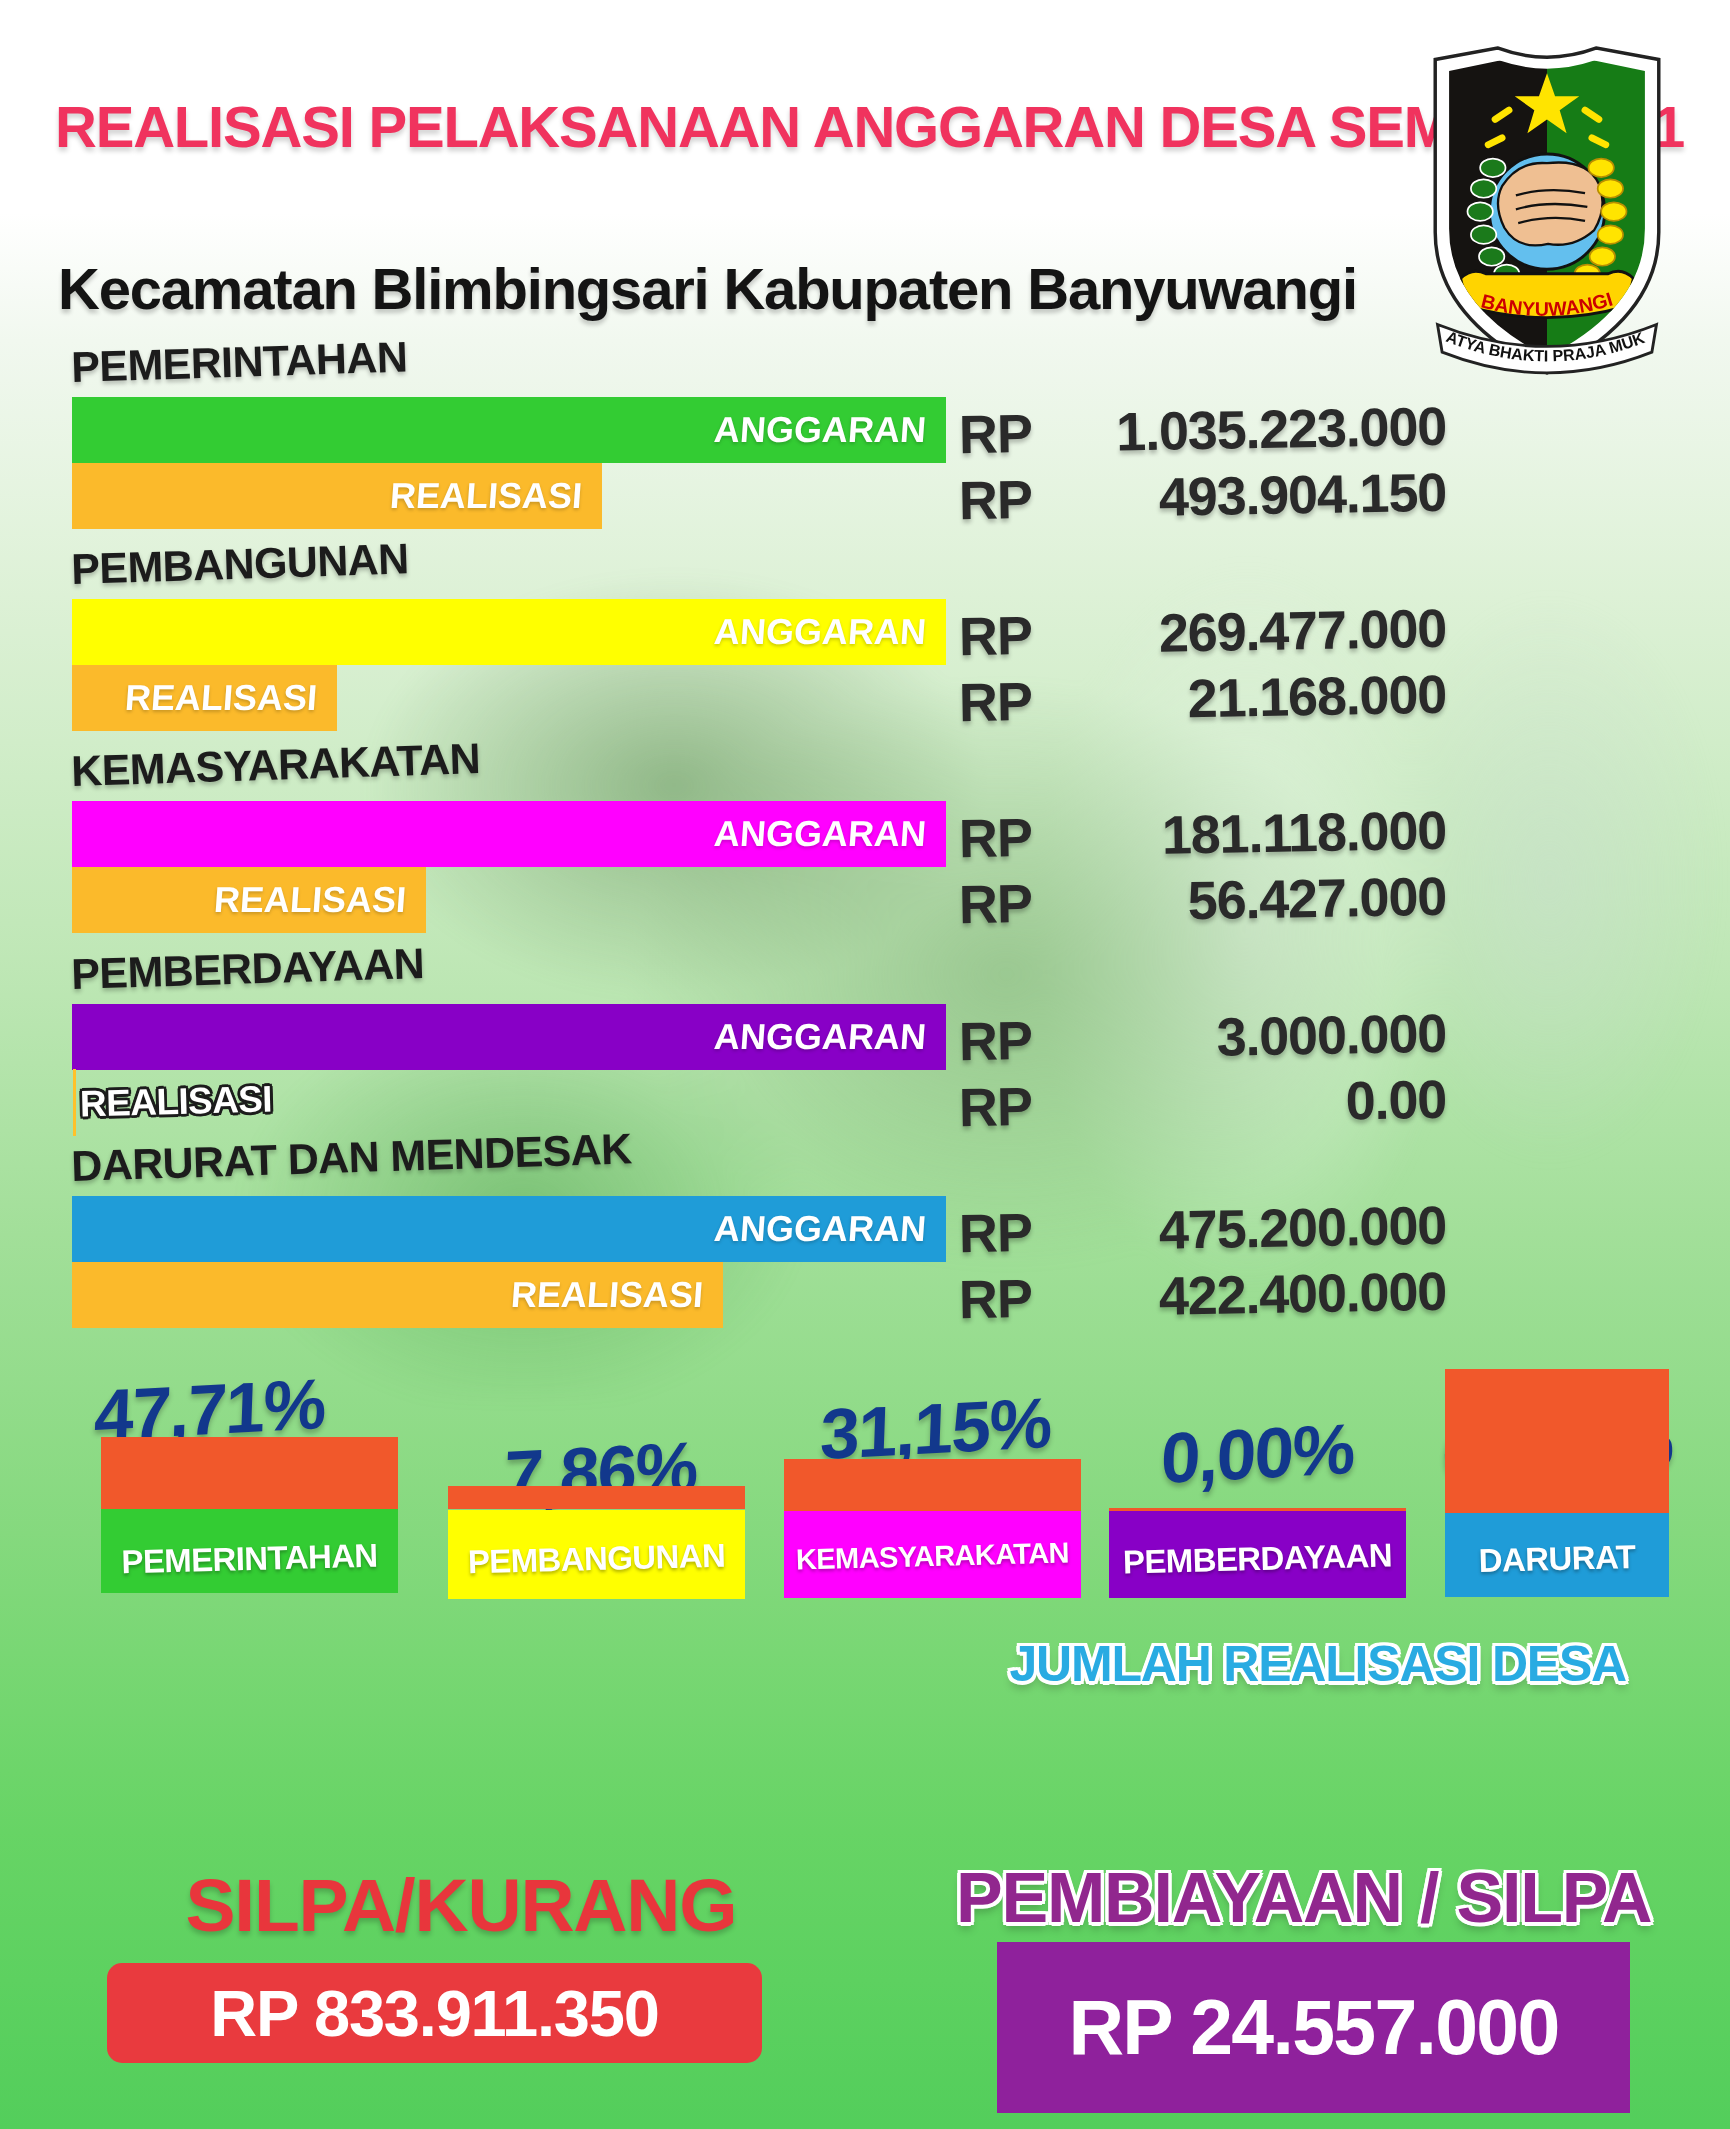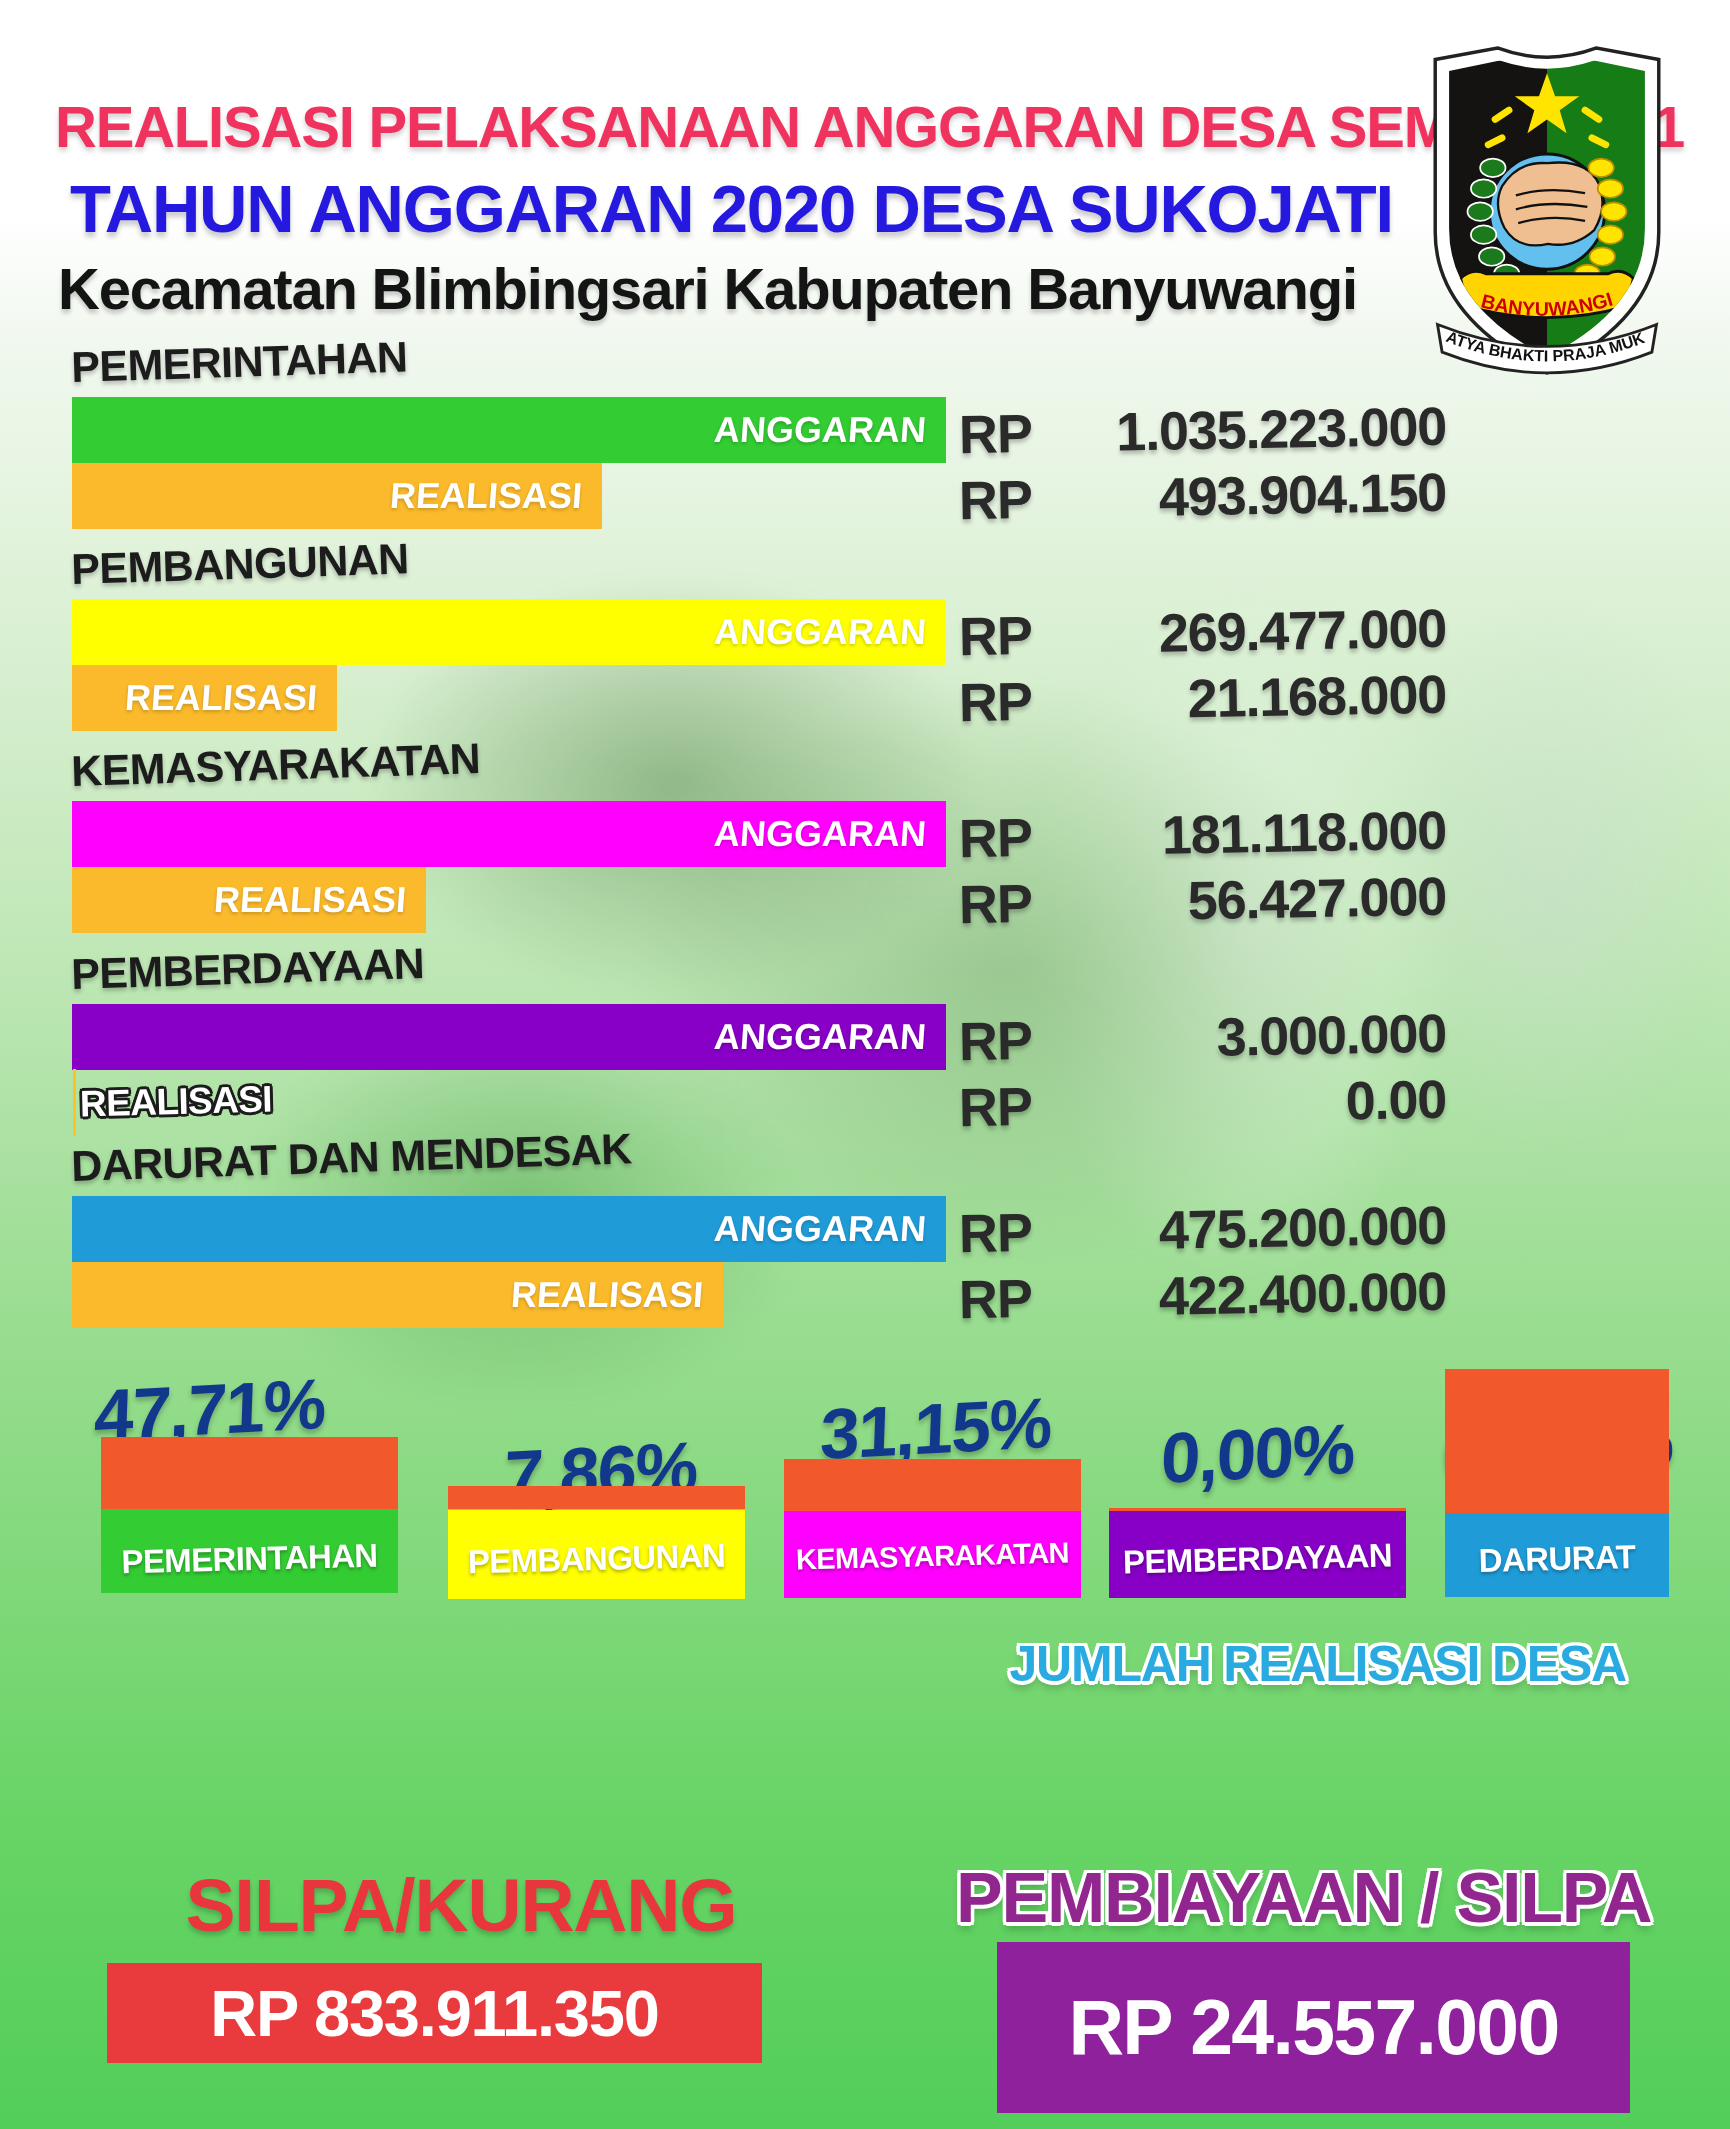--- a/index.html
+++ b/index.html
@@ -89,21 +89,21 @@
     letter-spacing:-1.2px;color:#1d3e9d;white-space:nowrap;}
   .dash{position:absolute;left:28px;right:28px;height:10px;
     background:repeating-linear-gradient(to right,#4a4a4a 0 10px,transparent 10px 17px);}
   .dash1{top:89px;} .dash2{top:188px;}
   .belanja-value{position:absolute;left:0;right:0;top:104px;text-align:center;
     font-size:76px;font-weight:bold;letter-spacing:-1.7px;color:#1d3e9d;white-space:nowrap;}
   .lebih-label{position:absolute;left:117px;width:688px;top:1862px;text-align:center;
     font-size:75px;font-weight:bold;letter-spacing:-1.2px;color:#E8363C;
     text-shadow:0 4.1px 5.2px rgba(0,0,0,0.2);white-space:nowrap;}
   .red-box{position:absolute;left:107px;top:1963px;width:655px;height:100px;background:#E93A3E;
-    display:flex;align-items:center;justify-content:center;}
+    display:flex;align-items:center;justify-content:center;border-radius:15px;}
   .red-box .amount{font-size:65px;font-weight:bold;letter-spacing:-1.2px;color:#ffffff;white-space:nowrap;}
   .realisasi-desa-label{position:absolute;left:938px;width:688px;top:1635px;text-align:right;
     font-size:50px;font-weight:bold;letter-spacing:-1.2px;color:#29ABE2;white-space:nowrap;}
   .outline-white{text-shadow:-2.9px -2.9px 0 #fff,2.9px -2.9px 0 #fff,-2.9px 2.9px 0 #fff,2.9px 2.9px 0 #fff,
       -3.5px 0 0 #fff,3.5px 0 0 #fff,0 -3.5px 0 #fff,0 3.5px 0 #fff,0 7px 8.2px rgba(0,0,0,0.25);}
   .blue-box{position:absolute;left:977px;top:1711px;width:691px;height:114px;background:#29ABE2;
     display:flex;align-items:center;justify-content:center;}
   .blue-box .amount{font-size:77px;font-weight:bold;letter-spacing:-1.7px;color:#ffffff;white-space:nowrap;}
   .pembiayaan-label{position:absolute;left:956px;width:688px;top:1858px;text-align:center;
     font-size:70px;font-weight:bold;letter-spacing:-1.2px;color:#91278E;white-space:nowrap;}
@@ -111,21 +111,20 @@
     display:flex;align-items:center;justify-content:center;}
   .purple-box .amount{font-size:77px;font-weight:bold;letter-spacing:-1.7px;color:#ffffff;white-space:nowrap;}
 </style>
 </head>
 <body>
 
 <div id="canvas">
   <div class="photo"></div>
 
   <div class="title1">REALISASI PELAKSANAAN ANGGARAN DESA SEMESTER 1</div>
-  <div class="title2">TAHUN ANGGARAN 2020 DESA SUKOJATI</div>
   <div class="title3">Kecamatan Blimbingsari Kabupaten Banyuwangi</div>
 
   <svg class="logo" viewBox="0 0 210 312">
     <path d="M8,18 L62,8 Q105,24 148,8 L202,18 L202,168 Q202,242 105,290 Q8,242 8,168 Z" fill="#ffffff" stroke="#222" stroke-width="3"></path>
     <clipPath id="shieldclip">
       <path d="M20,28 L64,19 Q105,33 146,19 L190,28 L190,165 Q190,233 105,276 Q20,233 20,165 Z"></path>
     </clipPath>
     <g clip-path="url(#shieldclip)">
       <rect x="0" y="0" width="105" height="312" fill="#151311"></rect>
       <rect x="105" y="0" width="105" height="312" fill="#167c16"></rect>

